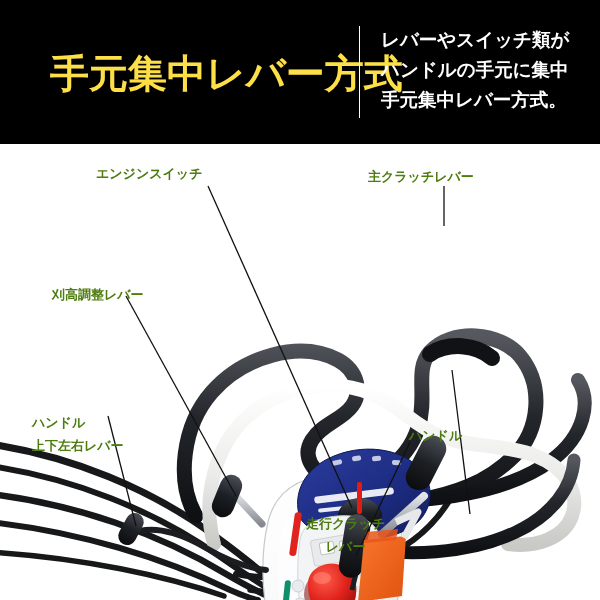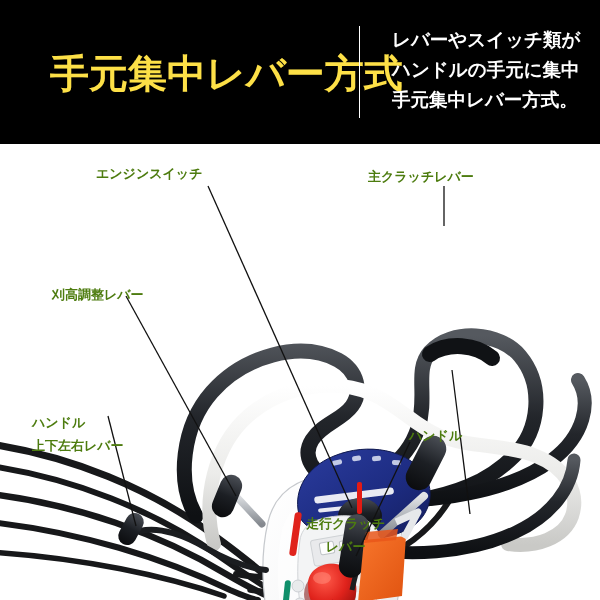--- a/index.html
+++ b/index.html
@@ -8,21 +8,21 @@
   #page{position:relative;width:600px;height:600px;background:#ffffff;overflow:hidden;}
 
   
   #header{position:absolute;left:0;top:0;width:600px;height:144px;background:#000000;}
   #title{position:absolute;left:50px;top:45px;width:300px;height:58px;
          color:#fde047;font-size:39px;font-weight:bold;letter-spacing:0px;
          line-height:58px;white-space:nowrap;}
   #hdiv{position:absolute;left:359px;top:26px;width:1px;height:92px;background:#ffffff;}
   #subtitle{position:absolute;left:381px;top:25px;width:210px;
             color:#ffffff;font-size:18.5px;font-weight:bold;line-height:30px;}
-  #subtitle div{white-space:nowrap;margin-left:11px;}
+  #subtitle div{white-space:nowrap;}
 
   
   #photo{position:absolute;left:0;top:144px;width:600px;height:456px;
          background:#ffffff;overflow:hidden;}
   #photo svg{position:absolute;left:0;top:0;}
 
   
   .lbl{position:absolute;color:#4d7c0f;font-size:13px;font-weight:bold;
        line-height:23px;white-space:nowrap;}
   .lbl div{white-space:nowrap;}

